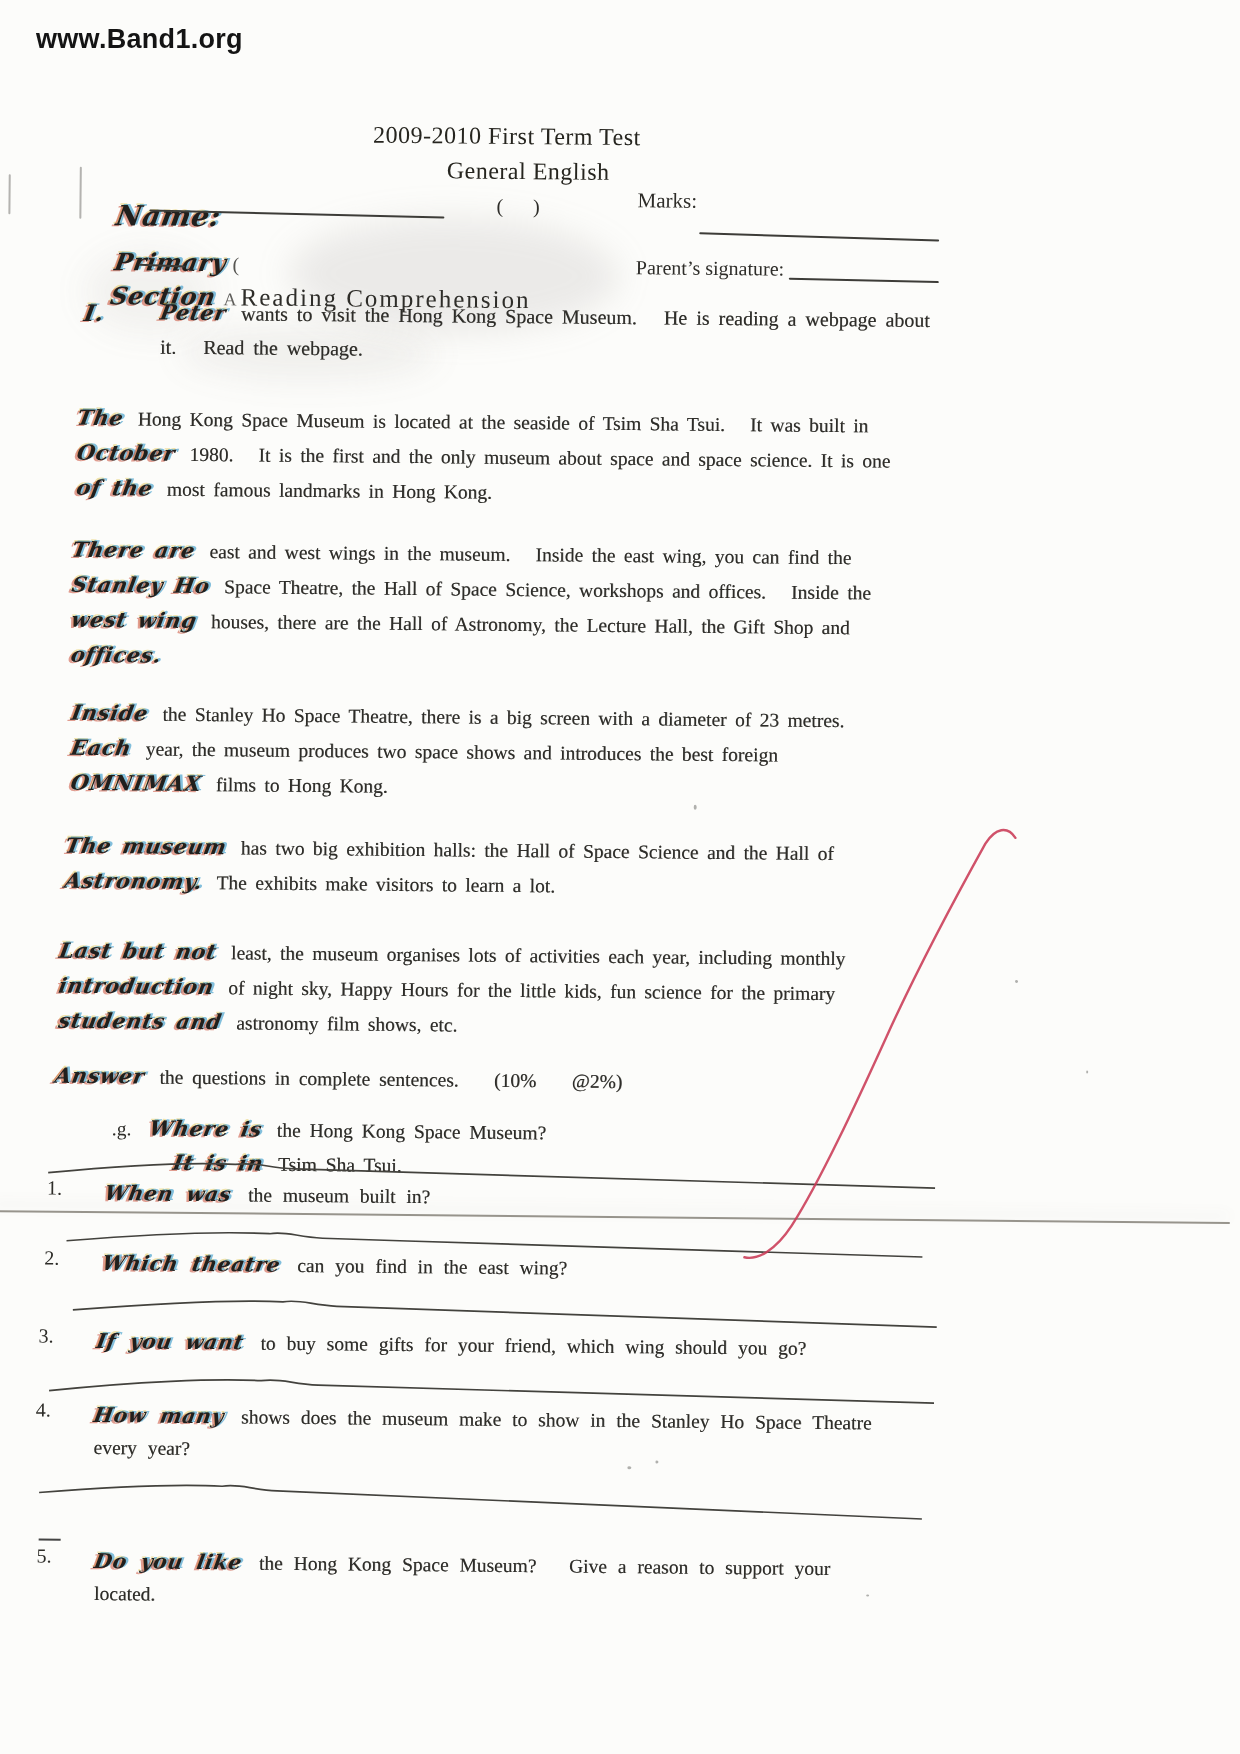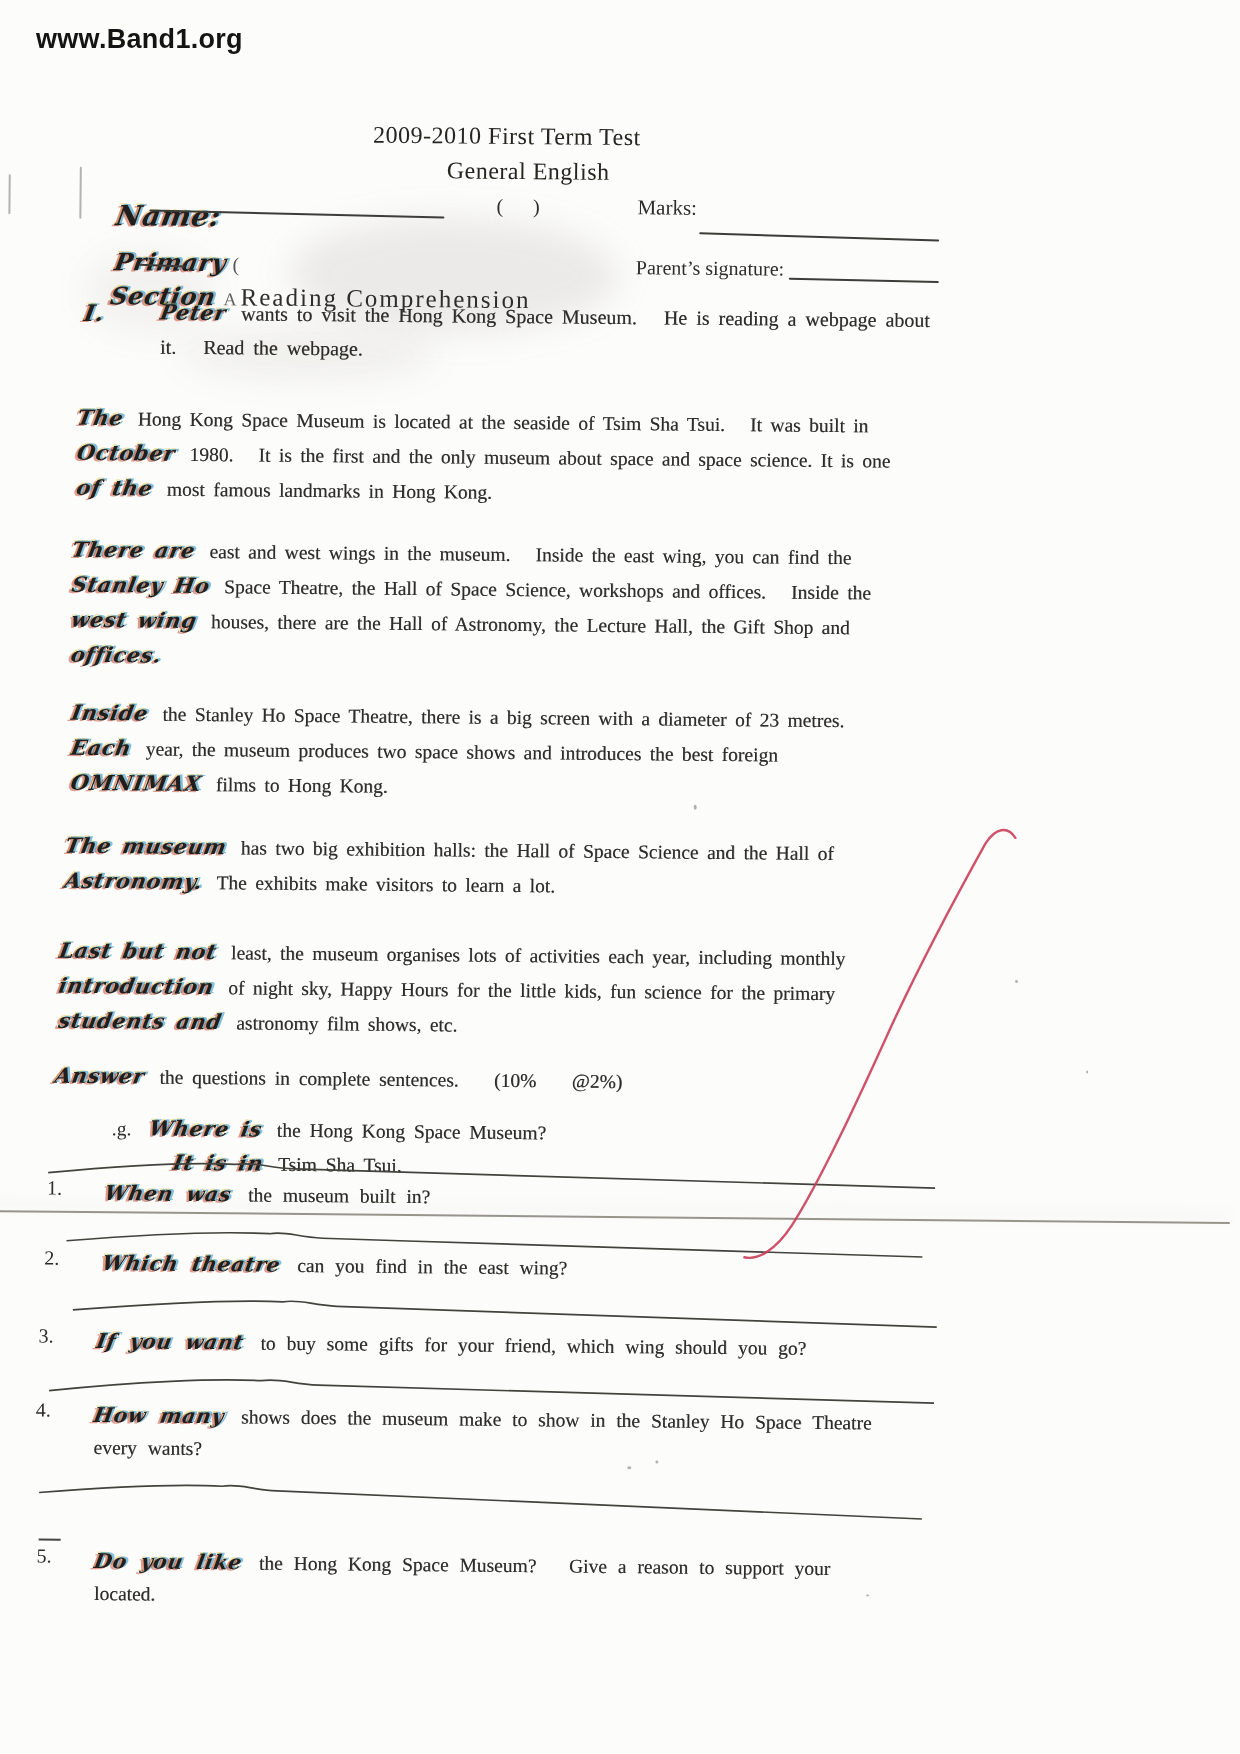--- a/index.html
+++ b/index.html
@@ -61,21 +61,21 @@
     <div class="sliver" style="left:80px;top:168px;height:52px;"></div>
 
     <div class="abs title" style="left:373px;top:120px;">2009-2010 First Term Test</div>
     <div class="abs title" style="left:447px;top:155px;">General English</div>
     <div class="abs fld" style="left:497px;top:192px;font-size:20px;">(      )</div>
 
     <div class="abs" style="left:93px;top:182px;">
       <span class="ghost gxl">Name:</span>
     </div>
     <div class="hline" style="left:150px;top:212px;width:295px;transform:rotate(.8deg);"></div>
-    <div class="abs fld" style="left:638px;top:191px;">Marks:</div>
+    <div class="abs fld" style="left:638px;top:184px;">Marks:</div>
     <div class="hline" style="left:700px;top:230px;width:240px;transform:rotate(1.2deg);"></div>
 
     <div class="abs" style="left:92px;top:230px;">
       <span class="ghost gl">Primary</span><span style="font-size:20px;opacity:.8">(</span>
     </div>
     <div class="hline" style="left:140px;top:265px;width:46px;transform:rotate(1.5deg);"></div>
     <div class="abs" style="left:637px;top:252px;font-size:20px;">Parent’s signature:</div>
     <div class="hline" style="left:790px;top:273px;width:150px;transform:rotate(.8deg);"></div>
 
     <div class="abs" style="left:88px;top:264px;">
@@ -136,21 +136,21 @@
     </div>
 
     <svg class="ansline" style="left:58px;top:1374px;" width="892" height="34">
       <path d="M3,18 C90,8 170,4 215,6 C235,3 245,9 272,10 C500,15 720,18 888,22"></path>
     </svg>
 
     <div class="q" style="left:48px;top:1400px;">
       <span class="qnum">4.</span>
       <div>
           <div class="line"><span class="ghost">How many</span> <span class="rest">shows does the museum make to show in the Stanley Ho Space Theatre</span></div>
-          <div class="line"><span class="rest">every wants?</span></div>
+          <div class="line"><span class="rest">every year?</span></div>
         </div>
     </div>
 
     <svg class="ansline" style="left:50px;top:1482px;" width="888" height="40">
       <path d="M2,12 C70,6 140,2 185,4 C203,1 213,7 240,8 C470,15 700,22 885,30"></path>
     </svg>
 
     <div class="q5over"></div>
     <div class="q" style="left:50px;top:1546px;">
       <span class="qnum">5.</span>

